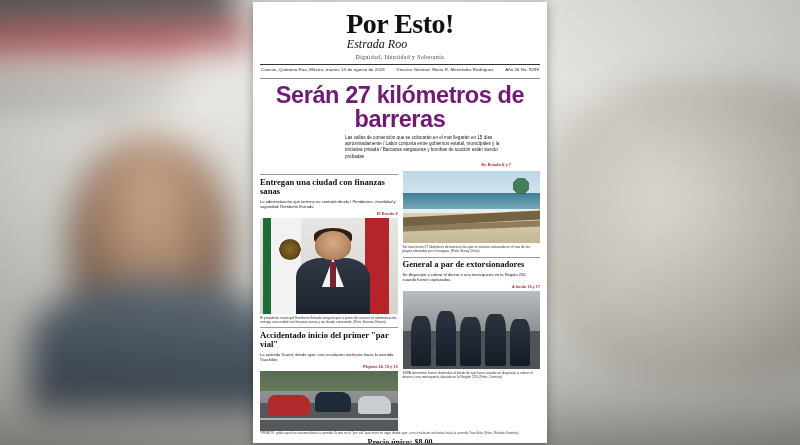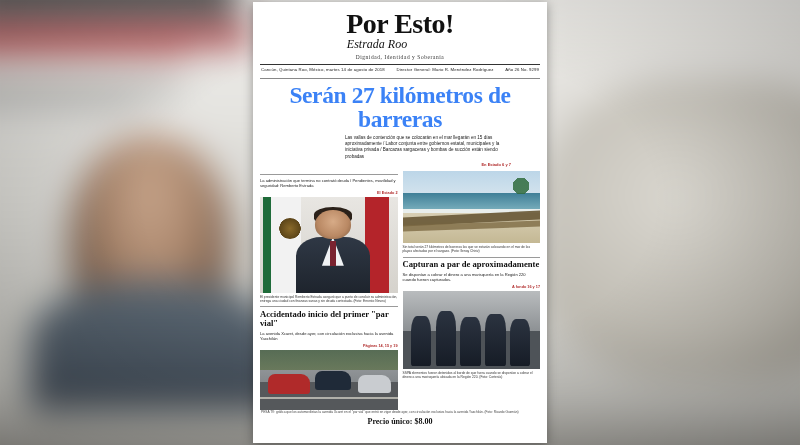--- a/index.html
+++ b/index.html
@@ -167,27 +167,27 @@
     padding: 2px 8px 2px 8px;
     letter-spacing: .1px;
   }
 
   
   .lead {
     text-align: center;
     padding: 4px 6px 0 6px;
   }
   .lead h1 {
-    font-family: Liberation Serif, serif;
+    font-family: Liberation Sans, sans-serif;
     font-weight: bold;
     font-size: 23.5px;
     line-height: 24px;
     margin: 0;
     letter-spacing: -.4px;
-    color: #3b82f6;
+    color: #701a75;
   }
   .lead .sub {
     font-size: 4.6px;
     line-height: 6.4px;
     color: #1a1a1a;
     margin-top: 4px;
     text-align: left;
     padding: 0 30px 0 86px;
   }
   .lead .pointer {
@@ -336,20 +336,21 @@
       <h1>Serán 27 kilómetros de barreras</h1>
       <div class="sub">Las vallas de contención que se colocarán en el mar llegarán en 15 días aproximadamente / Labor conjunta entre gobiernos estatal, municipales y la iniciativa privada / Barcazas sargaceras y bombas de succión están siendo probadas</div>
       <div class="pointer">En Estado 6 y 7</div>
     </div>
 
     <div class="cols">
 
       <div class="col-left">
 
         <div class="hairline"></div>
+        <div class="hl">Entregan una ciudad con finanzas sanas</div>
         <div class="deck">La administración que termina no contrató deuda / Pendientes, movilidad y seguridad: Remberto Estrada</div>
         <div class="ref">El Estado 2</div>
 
         <div class="photo ph-portrait">
           <div class="flagg"></div>
           <div class="flagw"></div>
           <div class="seal"></div>
           <div class="flagr"></div>
           <div class="suit"></div>
           <div class="shirt"></div>
@@ -381,21 +382,21 @@
           <div class="sea"></div>
           <div class="surf"></div>
           <div class="sand"></div>
           <div class="sargazo"></div>
           <div class="sargazo2"></div>
           <div class="palm"></div>
         </div>
         <div class="capt">Sin total serán 27 kilómetros de barreras las que se estarán colocando en el mar de las playas afectadas por el sargazo. (Foto: Ilenay Chiriz)</div>
 
         <div class="hairline"></div>
-        <div class="hl">Capturan a par de aproximadamente</div>
+        <div class="hl">General a par de extorsionadores</div>
         <div class="deck">Se disponían a cobrar el dinero a una marisquería en la Región 220 cuando fueron capturados.</div>
         <div class="ref">A fondo 16 y 17</div>
 
         <div class="photo ph-police">
           <div class="wall"></div>
           <div class="ground"></div>
           <div class="cop c1"></div>
           <div class="cop c2"></div>
           <div class="cop c3"></div>
           <div class="cop c4"></div>

